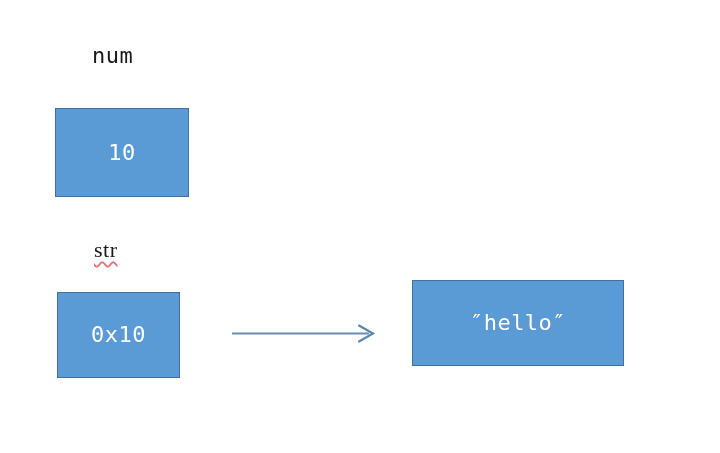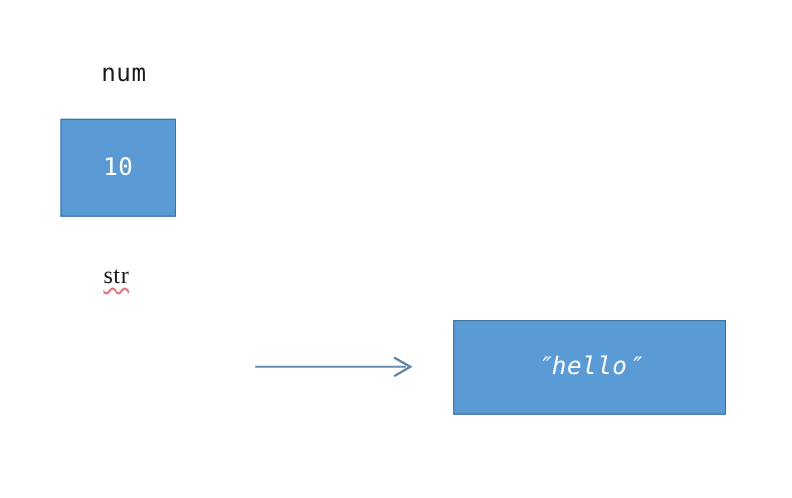--- a/index.html
+++ b/index.html
@@ -50,26 +50,26 @@
     font-family: "DejaVu Sans Mono", monospace;
     font-size: 22px;
     line-height: 24px;
     color: #ffffff;
     letter-spacing: 0.5px;
     white-space: nowrap;
     user-select: none;
   }
 
   
-  #box-num   { left: 55px;  top: 108px; width: 105px; height: 89px; }
+  #box-num   { left: 55px;  top: 108px; width: 134px; height: 89px; }
   #box-ptr   { left: 57px;  top: 292px; width: 123px; height: 86px; }
-  #box-value { left: 412px; top: 291px; width: 248px; height: 86px; font-style: italic; }
+  #box-value { left: 412px; top: 280px; width: 212px; height: 86px; }
 
   
-  #label-num { left: 92px; top: 56px; }
+  #label-num { left: 92px; top: 44px; }
   #label-str { left: 94px; top: 238px; font-family: Liberation Serif, serif; }
 
   
   #pointer-arrow {
     position: absolute;
     left: 226px;
     top: 316px;
     width: 154px;
     height: 36px;
   }
@@ -80,20 +80,23 @@
 <div id="canvas">
 
   <div class="var-label" id="label-num">num</div>
 
   <div class="mem-box" id="box-num">
     <span class="box-text">10</span>
   </div>
 
   <div class="var-label misspelled" id="label-str">str</div>
 
+  <div class="mem-box" id="box-ptr">
+    <span class="box-text">0x10</span>
+  </div>
 
   <svg id="pointer-arrow" viewBox="0 0 154 36">
 
     <line x1="6" y1="17.5" x2="143" y2="17.5" stroke="#6a8fb0" stroke-width="1.8" stroke-linecap="butt"></line>
 
     <path d="M 133 9.5 L 147 17.5 L 133 25.5" fill="none" stroke="#5d85a8" stroke-width="2.1" stroke-linecap="round" stroke-linejoin="miter"></path>
   </svg>
 
   <div class="mem-box" id="box-value">
     <span class="box-text">″hello″</span>

